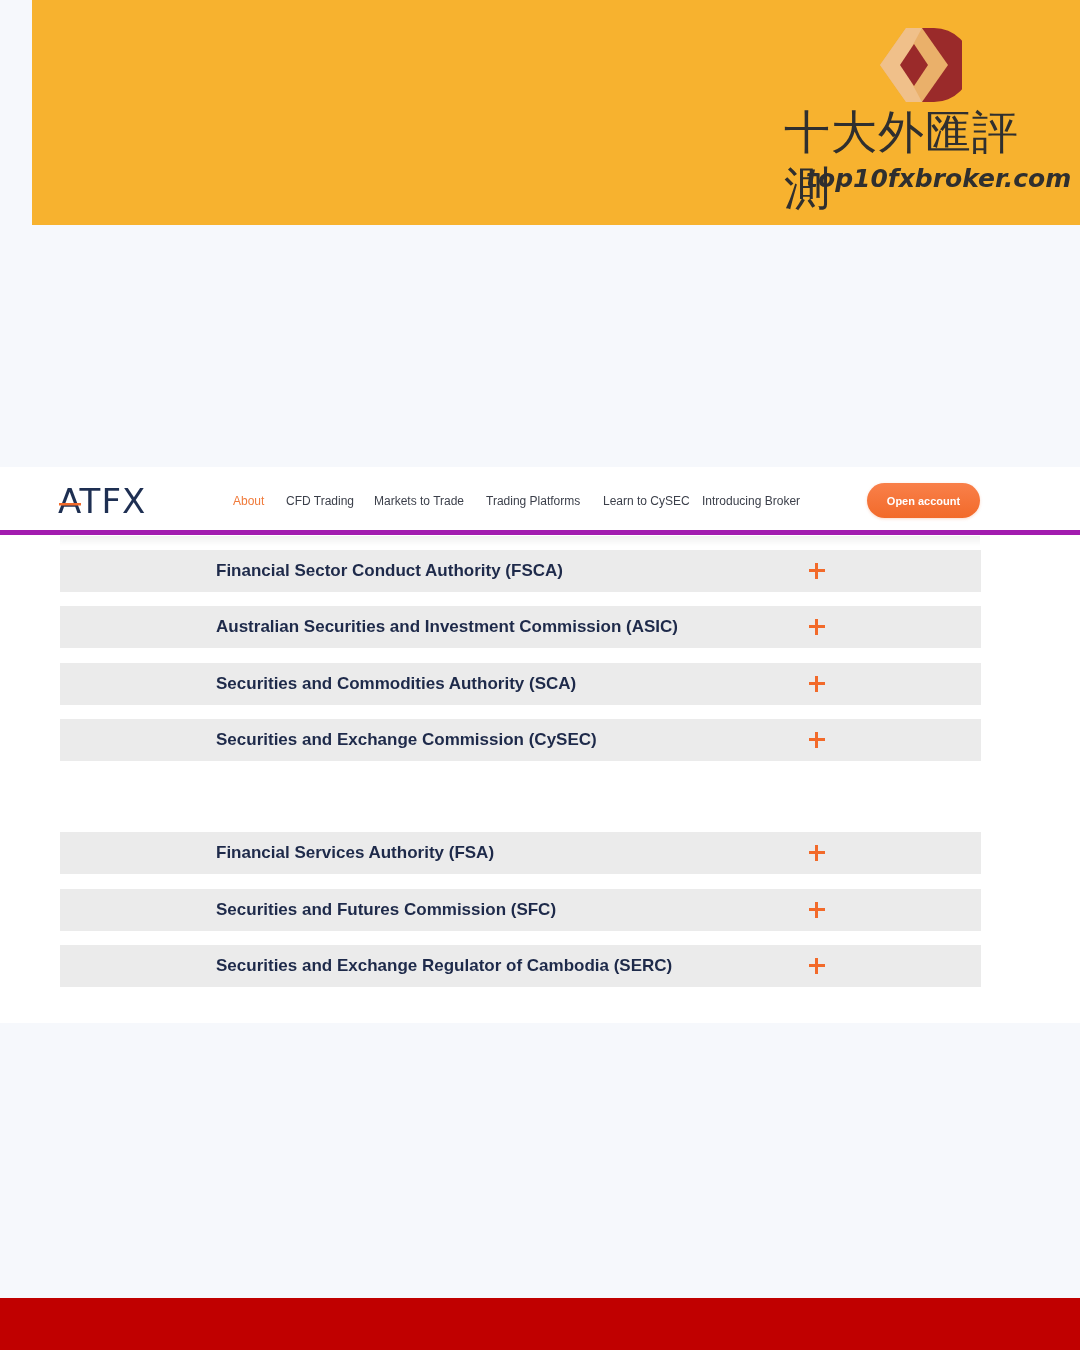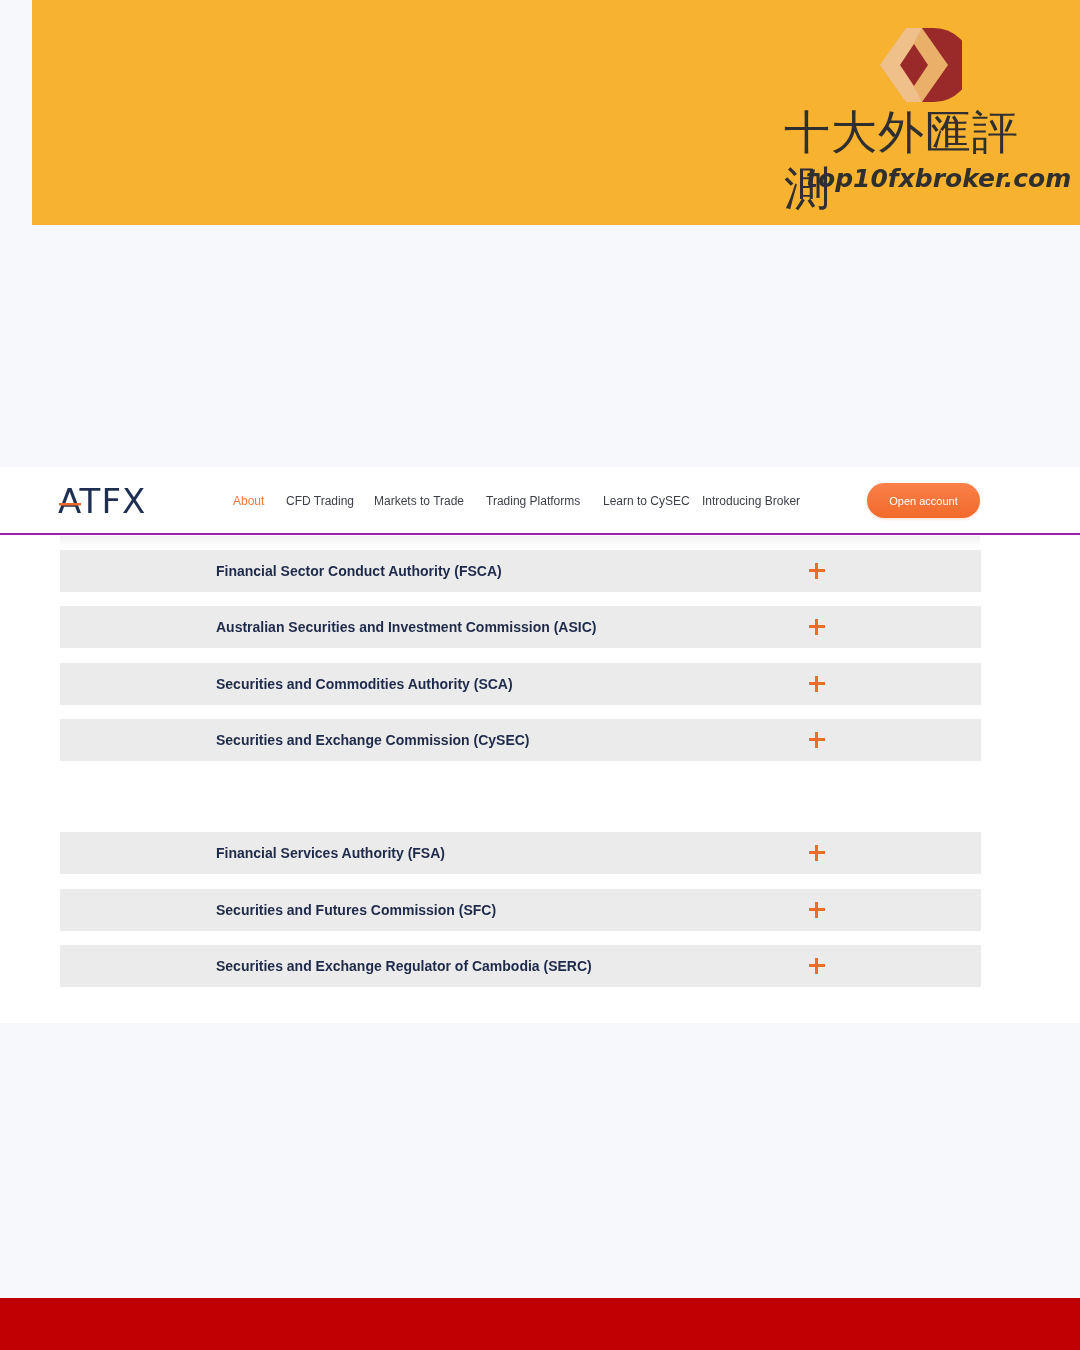--- a/index.html
+++ b/index.html
@@ -28,52 +28,52 @@
       font-family: "DejaVu Sans", sans-serif;
       font-size: 25px; font-weight: bold; color: #2f2f2f; line-height: 34px; font-style: italic;
     }
     .site-frame {
       position: absolute; left: 0; top: 467px; width: 1080px; height: 556px;
       background: #ffffff;
     }
     .site-header {
       position: absolute; left: 0; top: 0; width: 1080px; height: 68px;
       background: #ffffff;
-      border-bottom: 2px solid #a21caf;
+      border-bottom: 5px solid #a21caf;
     }
     .atfx-logo {
       position: absolute; left: 58px; top: 10px; width: 96px; height: 44px;
     }
     .nav {
       position: absolute; left: 0; top: 0; height: 68px;
     }
     .nav-item {
       position: absolute; top: 26px; font-size: 12px; color: #3b3f4a;
       white-space: nowrap; line-height: 16px; margin-left: 30px;
     }
     .nav-item.active { color: #f07a3a; }
     .open-btn {
       position: absolute; left: 867px; top: 16px; width: 113px; height: 35px;
       border-radius: 18px;
       background: linear-gradient(180deg, #f9804a 0%, #f26a2a 100%);
-      color: #ffffff; font-size: 11px; font-weight: normal;
+      color: #ffffff; font-size: 11px; font-weight: bold;
       display: flex; align-items: center; justify-content: center;
       box-shadow: 0 1px 3px rgba(240,100,40,0.25);
     }
     .header-shadow {
       position: absolute; left: 60px; top: 69px; width: 920px; height: 10px;
       background: linear-gradient(180deg, rgba(0,0,0,0.06), rgba(0,0,0,0));
     }
     .acc-row {
       position: absolute; left: 60px; width: 921px; height: 42px;
       background: #ebebeb;
     }
     .acc-label {
       position: absolute; left: 156px; top: 0; height: 42px; line-height: 42px;
-      font-size: 14px; font-weight: bold; color: #1e2a4a; white-space: nowrap;
+      font-size: 17px; font-weight: bold; color: #1e2a4a; white-space: nowrap;
     }
     .acc-plus {
       position: absolute; left: 748px; top: 12px; width: 18px; height: 18px;
     }
     .acc-plus::before, .acc-plus::after {
       content: ""; position: absolute; background: #f26a2a;
     }
     .acc-plus::before { left: 7px; top: 1px; width: 3px; height: 16px; }
     .acc-plus::after { left: 1px; top: 7px; width: 16px; height: 3px; }
     .bottom-band {

